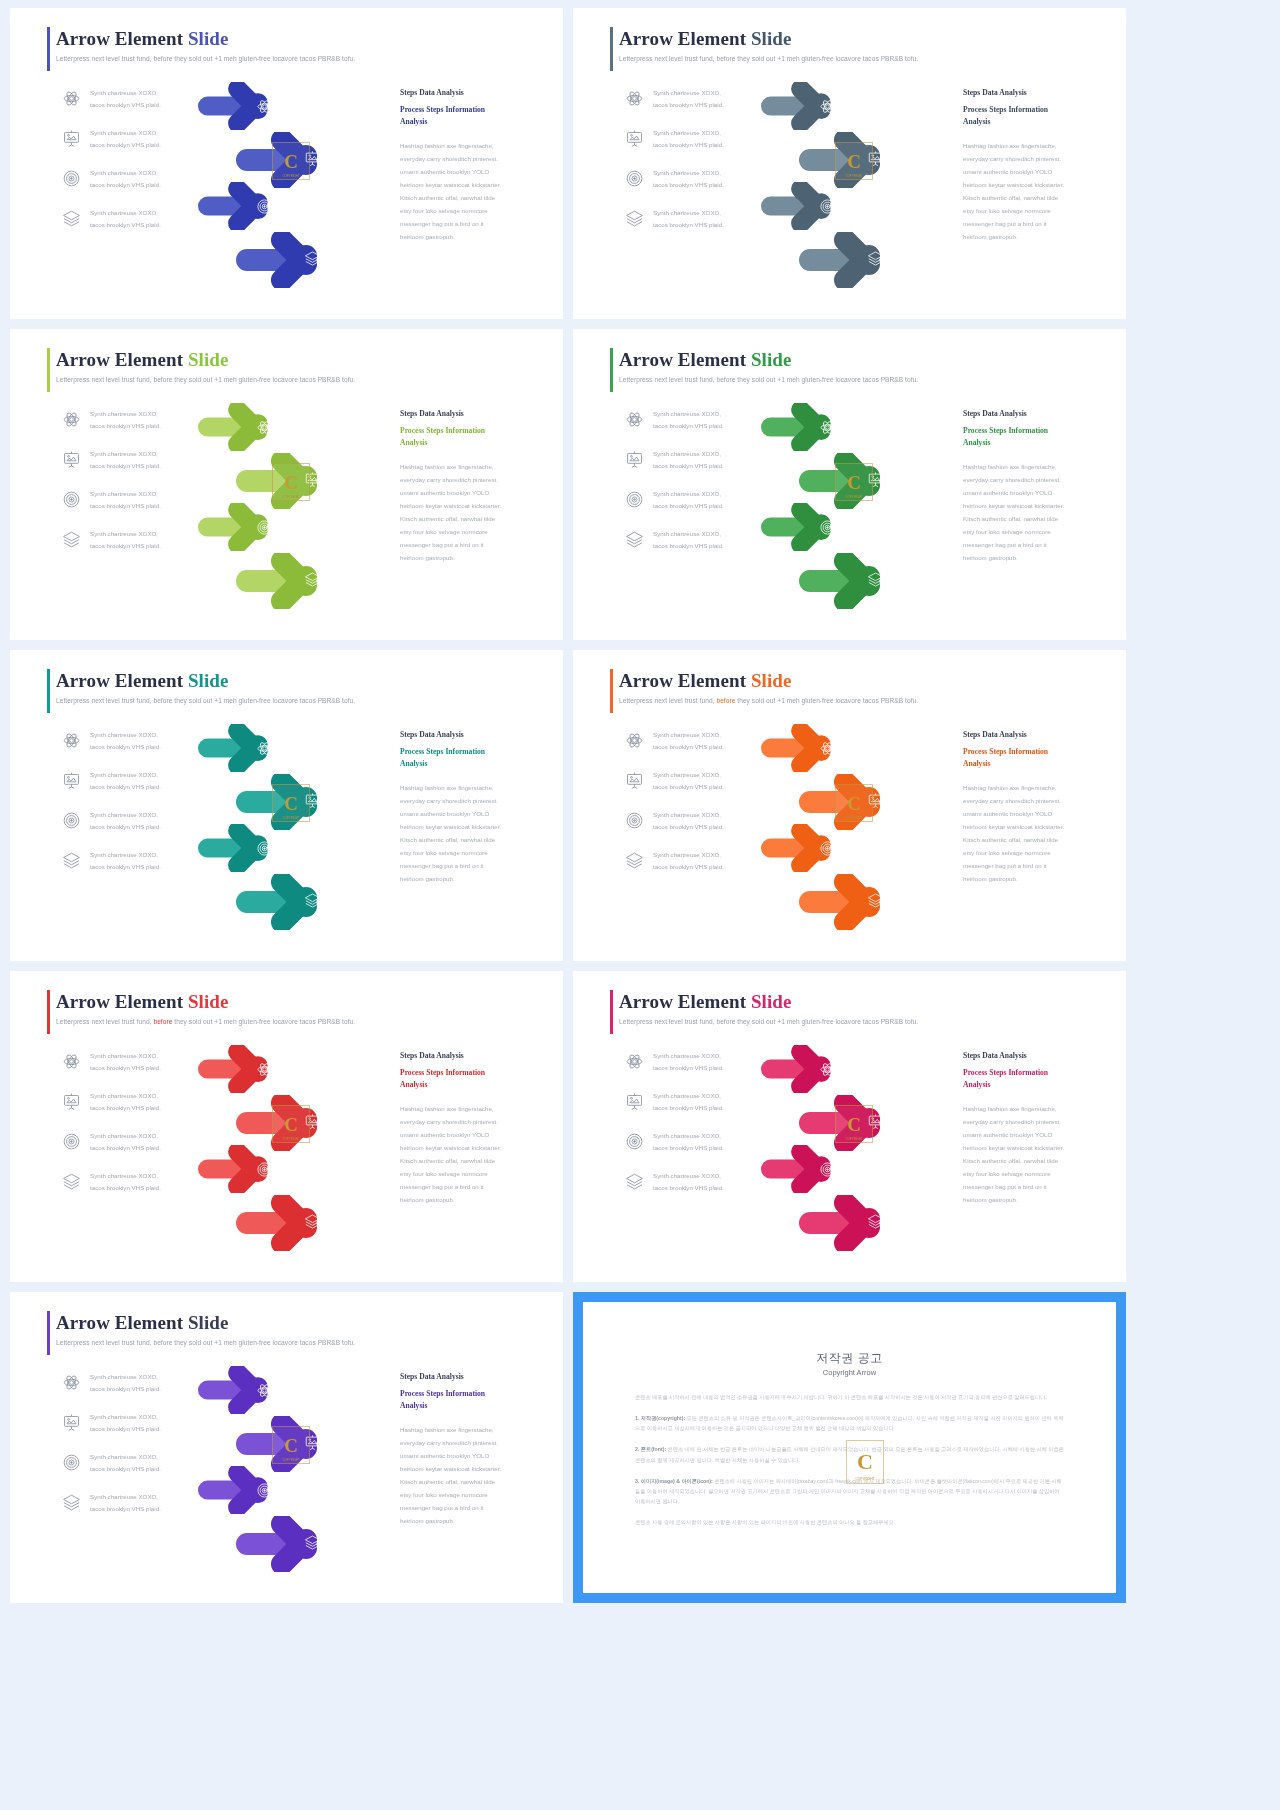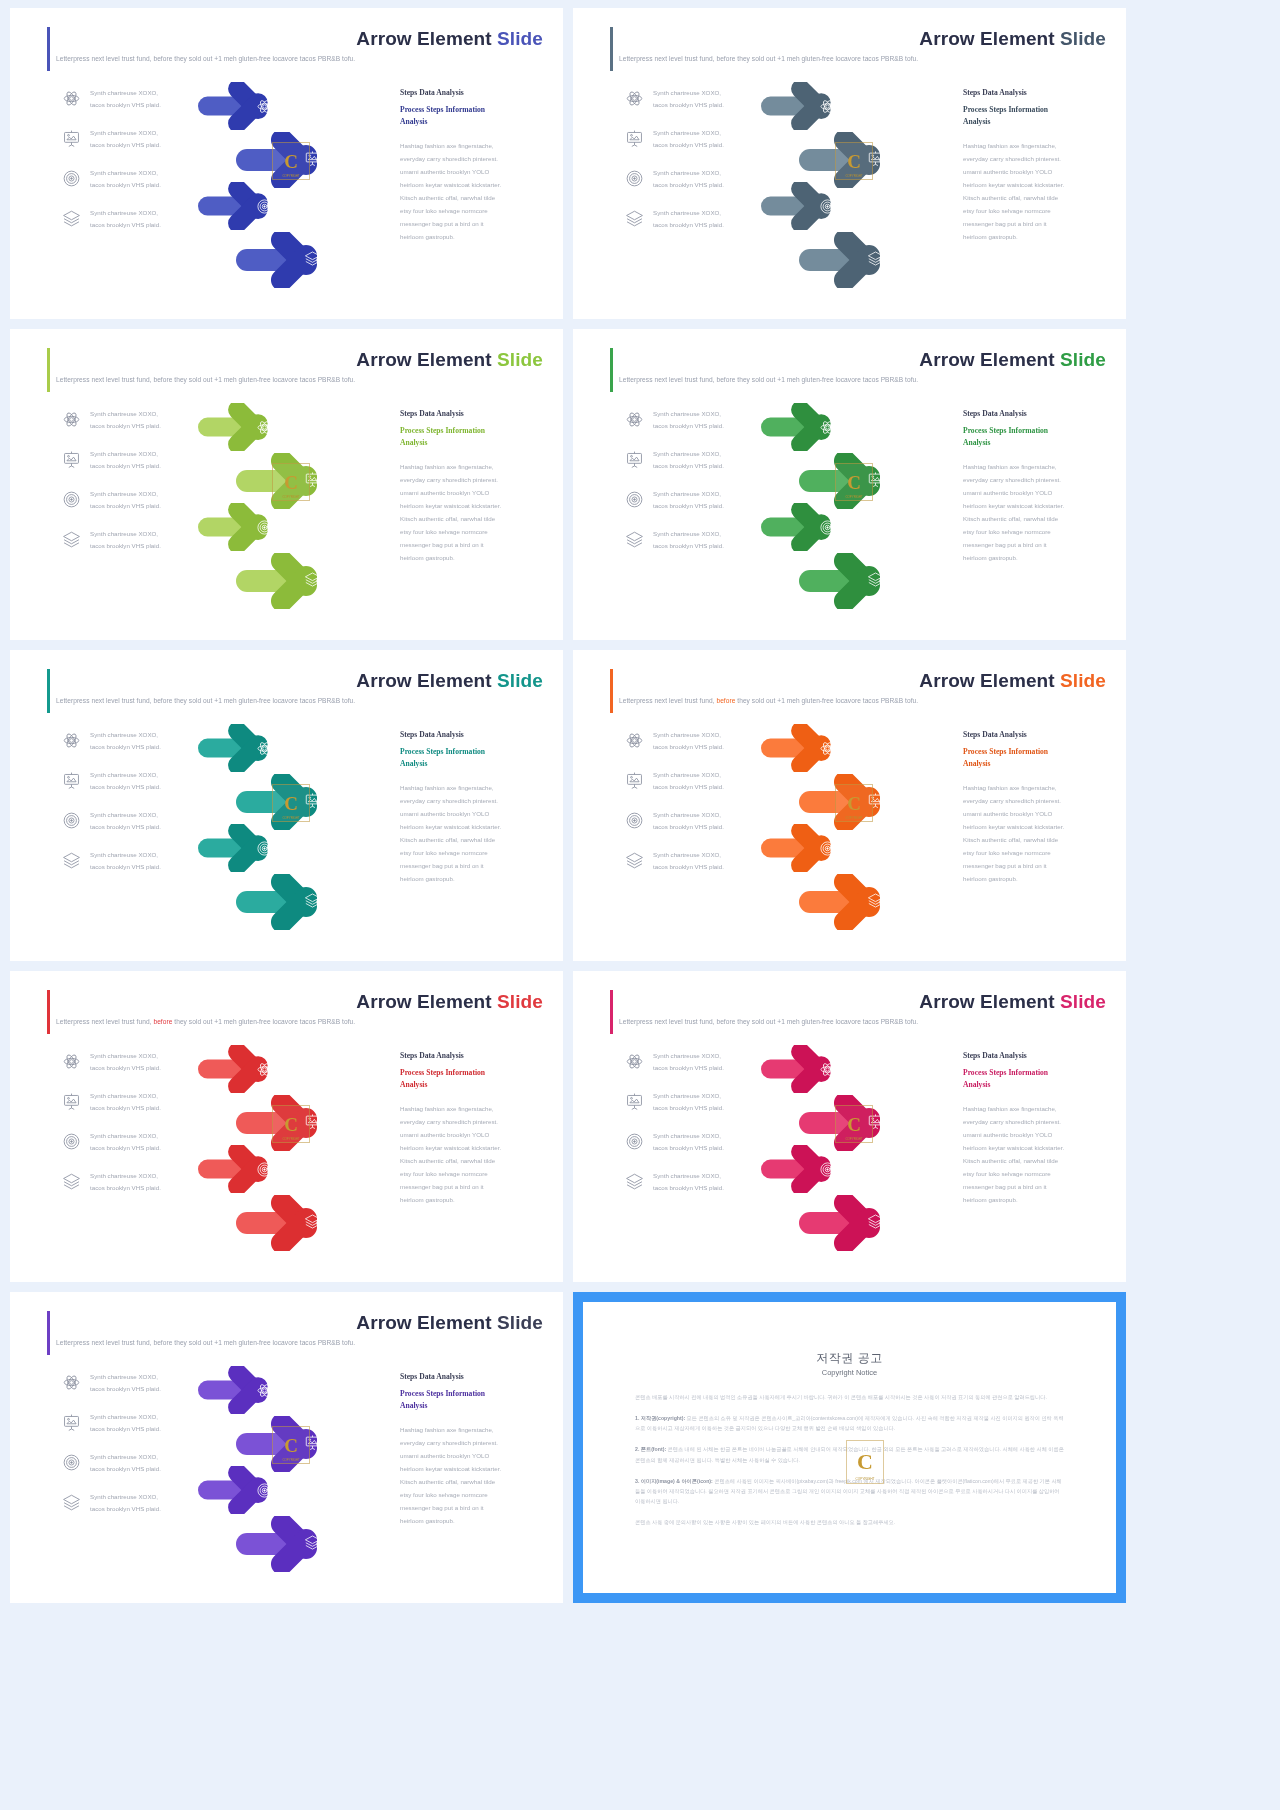--- a/index.html
+++ b/index.html
@@ -27,23 +27,23 @@
     overflow: hidden;
   }
 
   
   .hdr { position: absolute; left: 46px; top: 20px; right: 20px; }
   .accent-bar {
     position: absolute; left: 37px; top: 19px;
     width: 3px; height: 44px;
   }
   .title {
-    font-family: Liberation Sans, sans-serif;
+    font-family: Liberation Serif, serif;
     font-size: 19px; font-weight: 700; letter-spacing: .1px;
-    color: #2b2f48; white-space: nowrap; text-align: right;
+    color: #2b2f48; white-space: nowrap;
   }
   .title .accent-word { }
   .subtitle {
     margin-top: 5px;
     font-size: 6.6px; color: #9aa0ae; letter-spacing: .05px;
     white-space: nowrap;
   }
   .subtitle .hl { }
 
   
@@ -1312,21 +1312,21 @@
           <span>etsy four loko selvage normcore</span>
           <span>messenger bag put a bird on it</span>
           <span>heirloom gastropub.</span>
         </div>
       </div>
     </div>
     <div class="slide cslide">
       <div class="cframe" style="border-color: rgb(60, 151, 245);">
         <div class="cframe-inner">
           <div class="c-title">저작권 공고</div>
-          <div class="c-sub">Copyright Notice</div>
+          <div class="c-sub">Copyright Arrow</div>
           <div class="c-body">
             <p class="c-p"><span>콘텐츠 배포를 시작하시 전에 내용의 법적인 소유권을 사용자에게 주시기 바랍니다. 귀하가 이 콘텐츠 배포를 시작하시는 것은 사용이 저작권 표기의 동의에 관련으로 알려드립니다.</span></p>
             <p class="c-p"><b>1. 저작권(copyright):</b><span> 모든 콘텐츠의 소유 및 저작권은 콘텐츠사이트_코리아(contentskorea.com)에 제작자에게 있습니다. 사진 속에 적합한 저작권 제작물 사진 이미지의 원작이 연락 폭력으로 이용하시고 제삼자에게 이용하는 것은 금지되어 있으나 다양한 교체 행위 발전 손해 배상의 책임이 있습니다.</span></p>
             <p class="c-p"><b>2. 폰트(font):</b><span> 콘텐츠 내에 된 서체는 한글 폰트는 네이버 나눔글꼴로 서체에 안내되어 제작되었습니다. 한글 외의 모든 폰트는 사용을 고려스로 제작하였습니다. 서체에 사용한 서체 이름은 콘텐츠의 함께 제공하시면 됩니다. 특별한 서체는 사용하실 수 있습니다.</span></p>
             <p class="c-p"><b>3. 이미지(image) &amp; 아이콘(icon):</b><span> 콘텐츠에 사용된 이미지는 픽사베이(pixabay.com)과 freepik.com 에서 제작되었습니다. 아이콘은 플랫아이콘(flaticon.com)에서 무료로 제공한 기본 서체들을 이용하여 제작되었습니다. 필요하면 저작권 표기에서 콘텐츠로 그림의 개인 이미지의 이미지 교체를 사용하여 직접 제작된 아이콘으로 무료로 사용하시거나 다시 이미지를 삽입하여 이용하시면 됩니다.</span></p>
             <p class="c-p"><span>콘텐츠 사용 중에 문의사항이 있는 사항은 사항이 있는 페이지의 버튼에 사용한 콘텐츠의 아니오 을 참고해주세요.</span></p>
           </div>
           <div class="c-wm">
             <div class="c">C</div>
             <div class="wm-lbl">COPYRIGHT</div>

